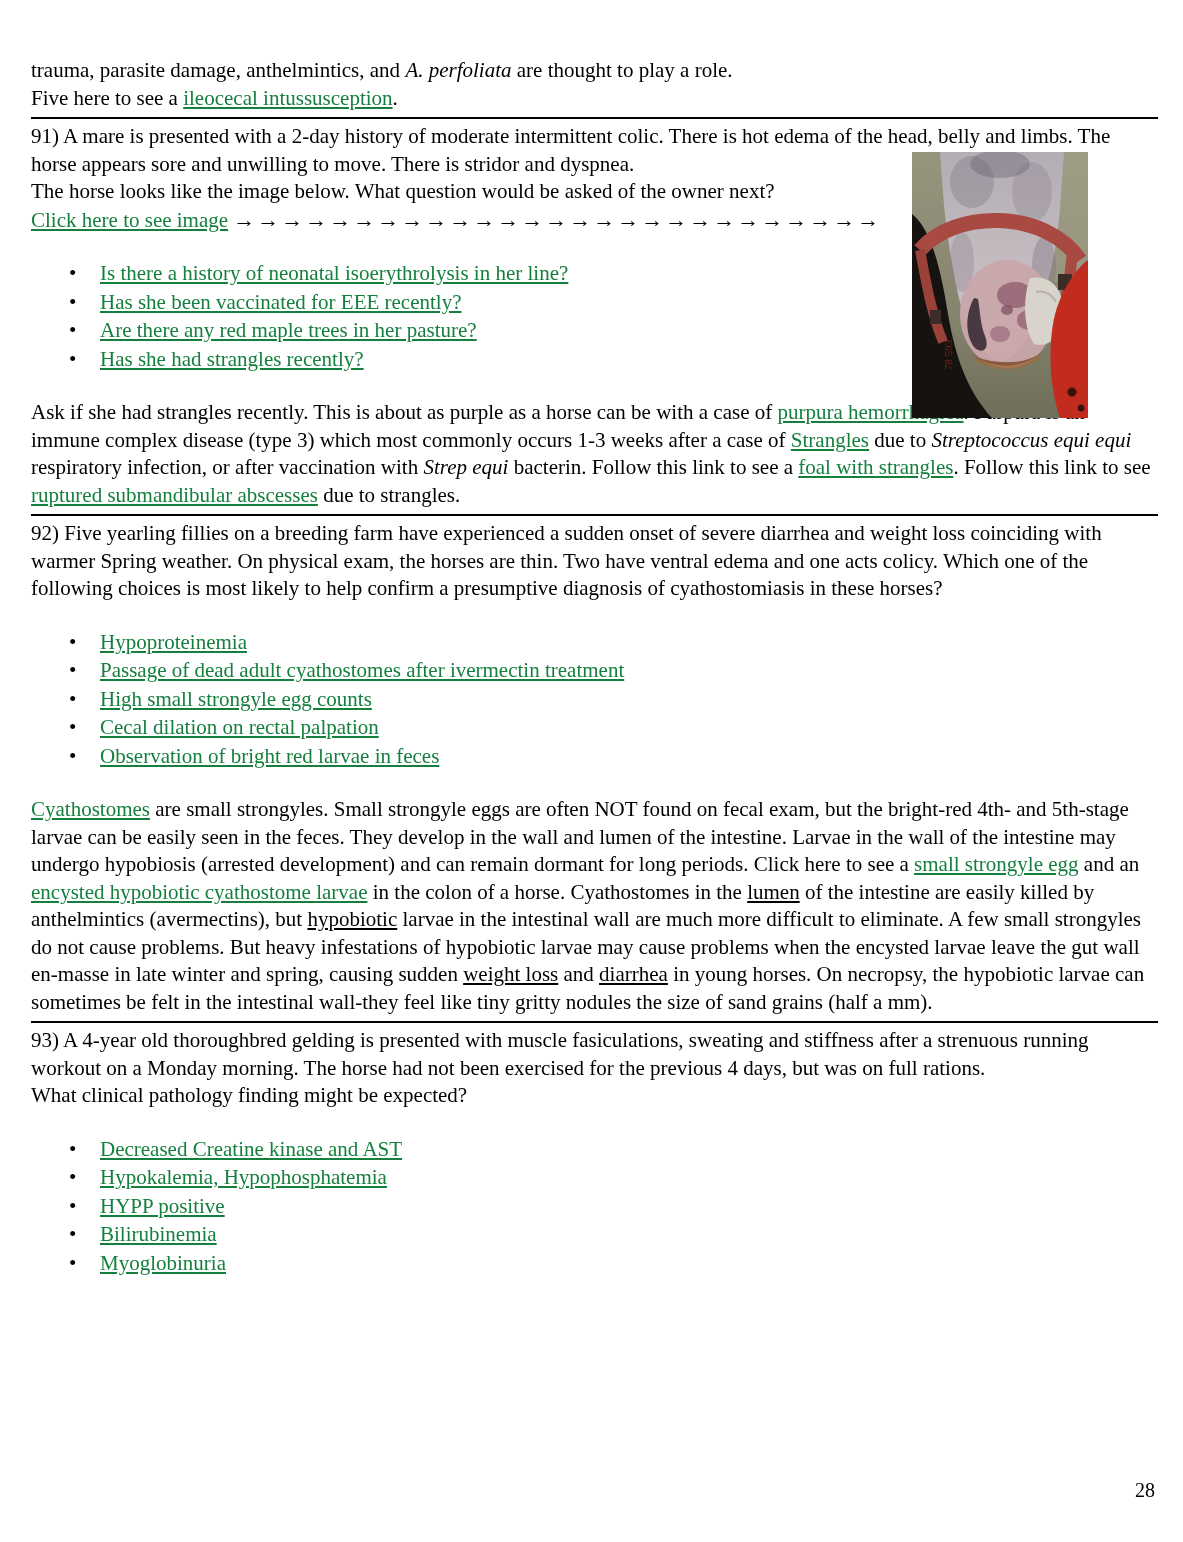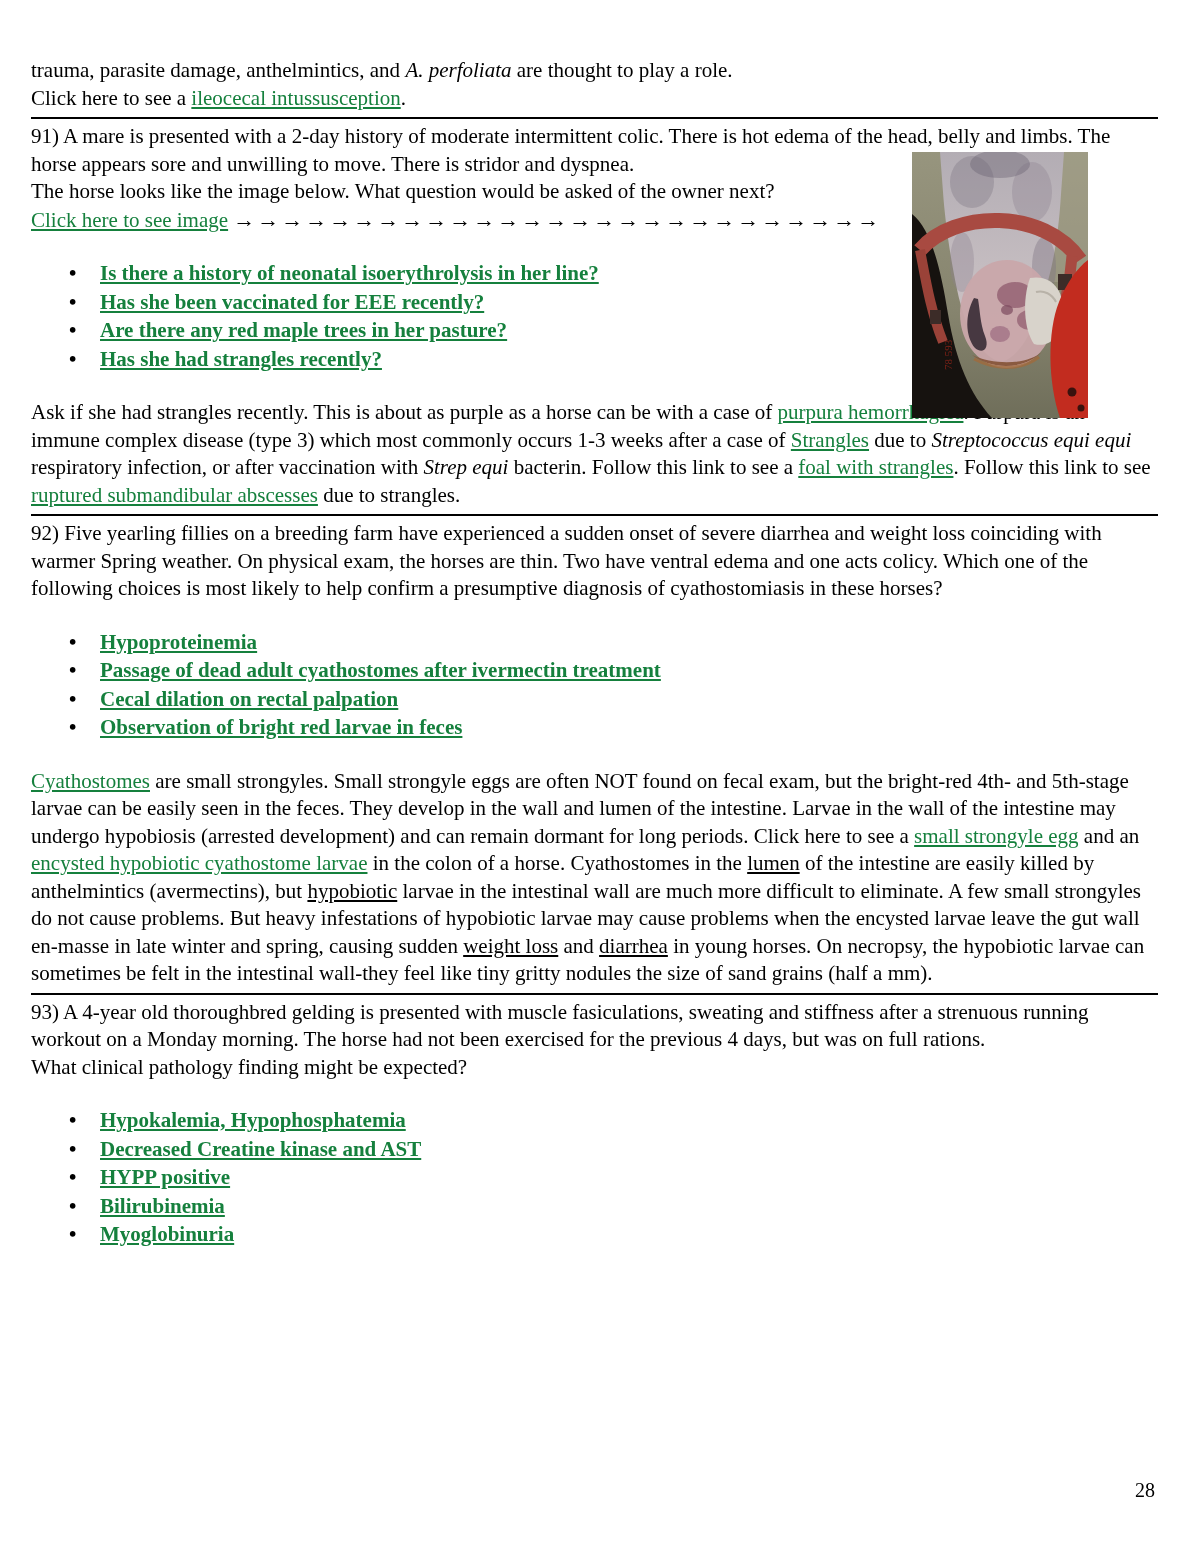--- a/index.html
+++ b/index.html
@@ -10,21 +10,21 @@
   }
   .page{position:relative;width:1183px;height:1542px;box-sizing:border-box;
         padding:57px 25px 0 31px;overflow:hidden;}
   p{margin:0;}
   hr.rule{border:none;border-top:2px solid #000;margin:5px 0 4px 0;}
   .b{font-weight:normal;}
   .i{font-style:italic;}
   .u{text-decoration:underline;}
   .link{color:#15803d;text-decoration:underline;cursor:pointer;}
   .arrows{font-weight:bold;letter-spacing:2px;font-size:22px;}
-  ul.opts{list-style:none;margin:26px 0 26px 0;padding:0 0 0 69px;font-weight:bold;}
+  ul.opts{list-style:none;margin:26px 0 26px 0;padding:0 0 0 69px;}
   ul.opts li{position:relative;margin:0 0 1px 0;}
   ul.opts li::before{content:"\2022";position:absolute;left:-31px;top:0;color:#000;font-size:21px;}
   figure.photo{position:absolute;left:912px;top:152px;width:176px;height:266px;margin:0;padding:0;}
   figure.photo svg{display:block;width:176px;height:266px;}
   .pageno{position:absolute;top:1477px;right:28px;font-size:20px;}
 </style>
 </head>
 <body>
 
 <div class="page">
@@ -77,21 +77,21 @@
       <path d="M124,140 C132,138 140,142 144,150" stroke="#b8b2a8" stroke-width="2" fill="none"></path>
 
       <path d="M176,108 L176,266 L148,266 C136,230 135,180 147,150 C154,132 165,116 176,108 Z" fill="#c22c1f"></path>
       <circle cx="160" cy="240" r="4.5" fill="#3a120e"></circle>
       <circle cx="169" cy="256" r="3.5" fill="#3a120e"></circle>
 
       <text transform="translate(40,218) rotate(-90)" fill="#8b2318" opacity="0.85" font-size="11">78 593</text>
     </svg>
   </figure>
 
-  <p><span>trauma, parasite damage, anthelmintics, and </span><span class="i">A. perfoliata</span><span> are thought to play a role.</span><br><span>Click here to see a </span><span class="link">ileocecal intussusception</span><span>.</span></p>
+  <p><span>trauma, parasite damage, anthelmintics, and </span><span class="i">A. perfoliata</span><span> are thought to play a role.</span><br><span>Five here to see a </span><span class="link">ileocecal intussusception</span><span>.</span></p>
 
   <hr class="rule">
 
   <section>
     <p><span>91) A mare is presented with a 2-day history of moderate intermittent colic. There is hot edema of the head, belly and limbs. The horse appears sore and unwilling to move. There is stridor and dyspnea.</span><br><span>The horse looks like the image below. What question would be asked of the owner next?</span><br><span class="link">Click here to see image</span><span> </span><span class="b arrows">→→→→→→→→→→→→→→→→→→→→→→→→→→→</span></p>
     <ul class="opts">
       <li><span class="link">Is there a history of neonatal isoerythrolysis in her line?</span></li>
       <li><span class="link">Has she been vaccinated for EEE recently?</span></li>
       <li><span class="link">Are there any red maple trees in her pasture?</span></li>
       <li><span class="link">Has she had strangles recently?</span></li>
@@ -99,33 +99,34 @@
     <p><span class="b">Ask if she had strangles recently</span><span>. This is about as purple as a horse can be with a case of </span><span class="link">purpura hemorrhagica</span><span>. Purpura is an immune complex disease (type 3) which most commonly occurs 1-3 weeks after a case of </span><span class="link">Strangles</span><span> due to </span><span class="i">Streptococcus equi equi</span><span> respiratory infection, or after vaccination with </span><span class="i">Strep equi</span><span> bacterin. Follow this link to see a </span><span class="link">foal with strangles</span><span>. Follow this link to see </span><span class="link">ruptured submandibular abscesses</span><span> due to strangles.</span></p>
   </section>
 
   <hr class="rule">
 
   <section>
     <p><span>92) Five yearling fillies on a breeding farm have experienced a sudden onset of severe diarrhea and weight loss coinciding with warmer Spring weather. On physical exam, the horses are thin. Two have ventral edema and one acts colicy. Which one of the following choices is most likely to help confirm a presumptive diagnosis of </span><span class="b">cyathostomiasis</span><span> in these horses?</span></p>
     <ul class="opts">
       <li><span class="link">Hypoproteinemia</span></li>
       <li><span class="link">Passage of dead adult cyathostomes after ivermectin treatment</span></li>
+      <li><span class="link">High small strongyle egg counts</span></li>
       <li><span class="link">Cecal dilation on rectal palpation</span></li>
       <li><span class="link">Observation of bright red larvae in feces</span></li>
     </ul>
     <p><span class="link">Cyathostomes</span><span> are </span><span class="b">small strongyles</span><span>. Small strongyle </span><span class="b">eggs</span><span> are often </span><span class="b">NOT found on fecal exam</span><span>, but the </span><span class="b">bright-red</span><span> 4th- and 5th-stage </span><span class="b">larvae</span><span> can be easily seen </span><span class="b">in the feces</span><span>. They develop in the wall and lumen of the intestine. Larvae in the wall of the intestine may undergo </span><span class="b">hypobiosis</span><span> (arrested development) and can remain dormant for long periods. Click here to see a </span><span class="link">small strongyle egg</span><span> and an </span><span class="link">encysted hypobiotic cyathostome larvae</span><span> in the colon of a horse. Cyathostomes in the </span><span class="u">lumen</span><span> of the intestine are easily killed by anthelmintics (avermectins), but </span><span class="u">hypobiotic</span><span> larvae in the intestinal wall are much more difficult to eliminate. A few small strongyles do not cause problems. But heavy infestations of hypobiotic larvae may cause problems when the </span><span class="b">encysted larvae leave the gut wall en-masse in late winter and spring</span><span class="b">, </span><span class="b">causing sudden </span><span class="b u">weight loss</span><span class="b"> and </span><span class="b u">diarrhea</span><span> in young horses. On necropsy, the hypobiotic larvae can sometimes be felt in the intestinal wall-they feel like tiny gritty nodules the size of sand grains (half a mm).</span></p>
   </section>
 
   <hr class="rule">
 
   <section>
     <p><span>93) A 4-year old thoroughbred gelding is presented with muscle fasiculations, sweating and stiffness after a strenuous running workout on a Monday morning. The horse had not been exercised for the previous 4 days, but was on full rations.</span><br><span>What clinical pathology finding might be expected?</span></p>
     <ul class="opts">
+      <li><span class="link">Decreased Creatine kinase and AST</span></li>
       <li><span class="link">Hypokalemia, Hypophosphatemia</span></li>
-      <li><span class="link">Decreased Creatine kinase and AST</span></li>
       <li><span class="link">HYPP positive</span></li>
       <li><span class="link">Bilirubinemia</span></li>
       <li><span class="link">Myoglobinuria</span></li>
     </ul>
   </section>
 
   <div class="pageno">28</div>
 
 </div>
 

